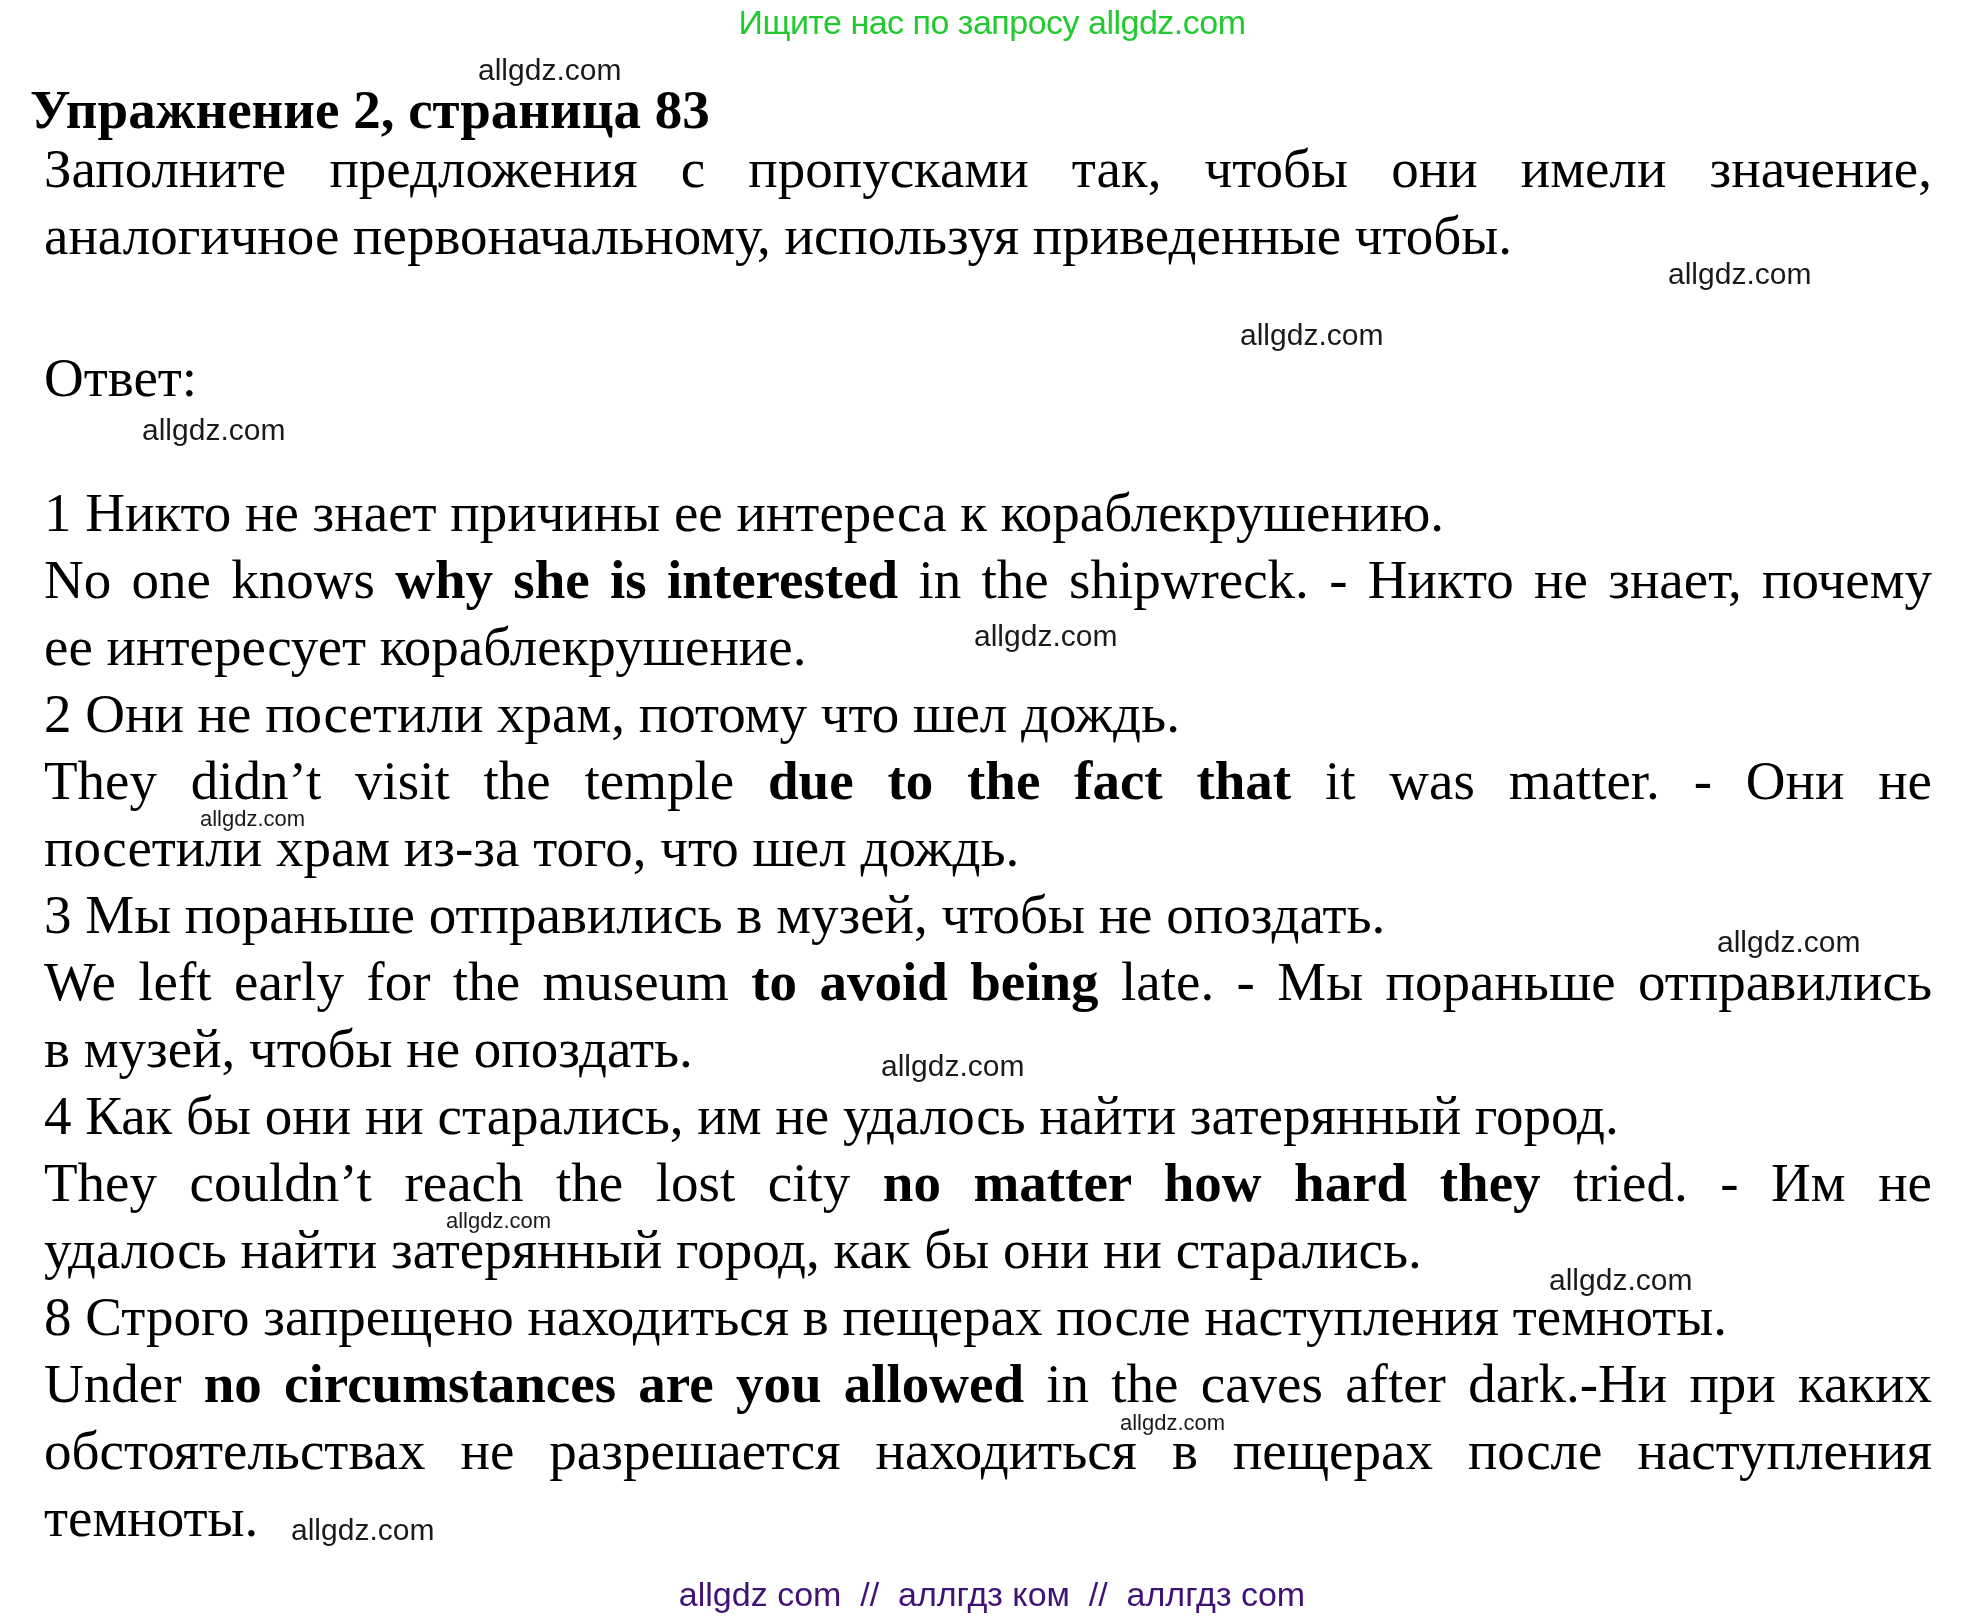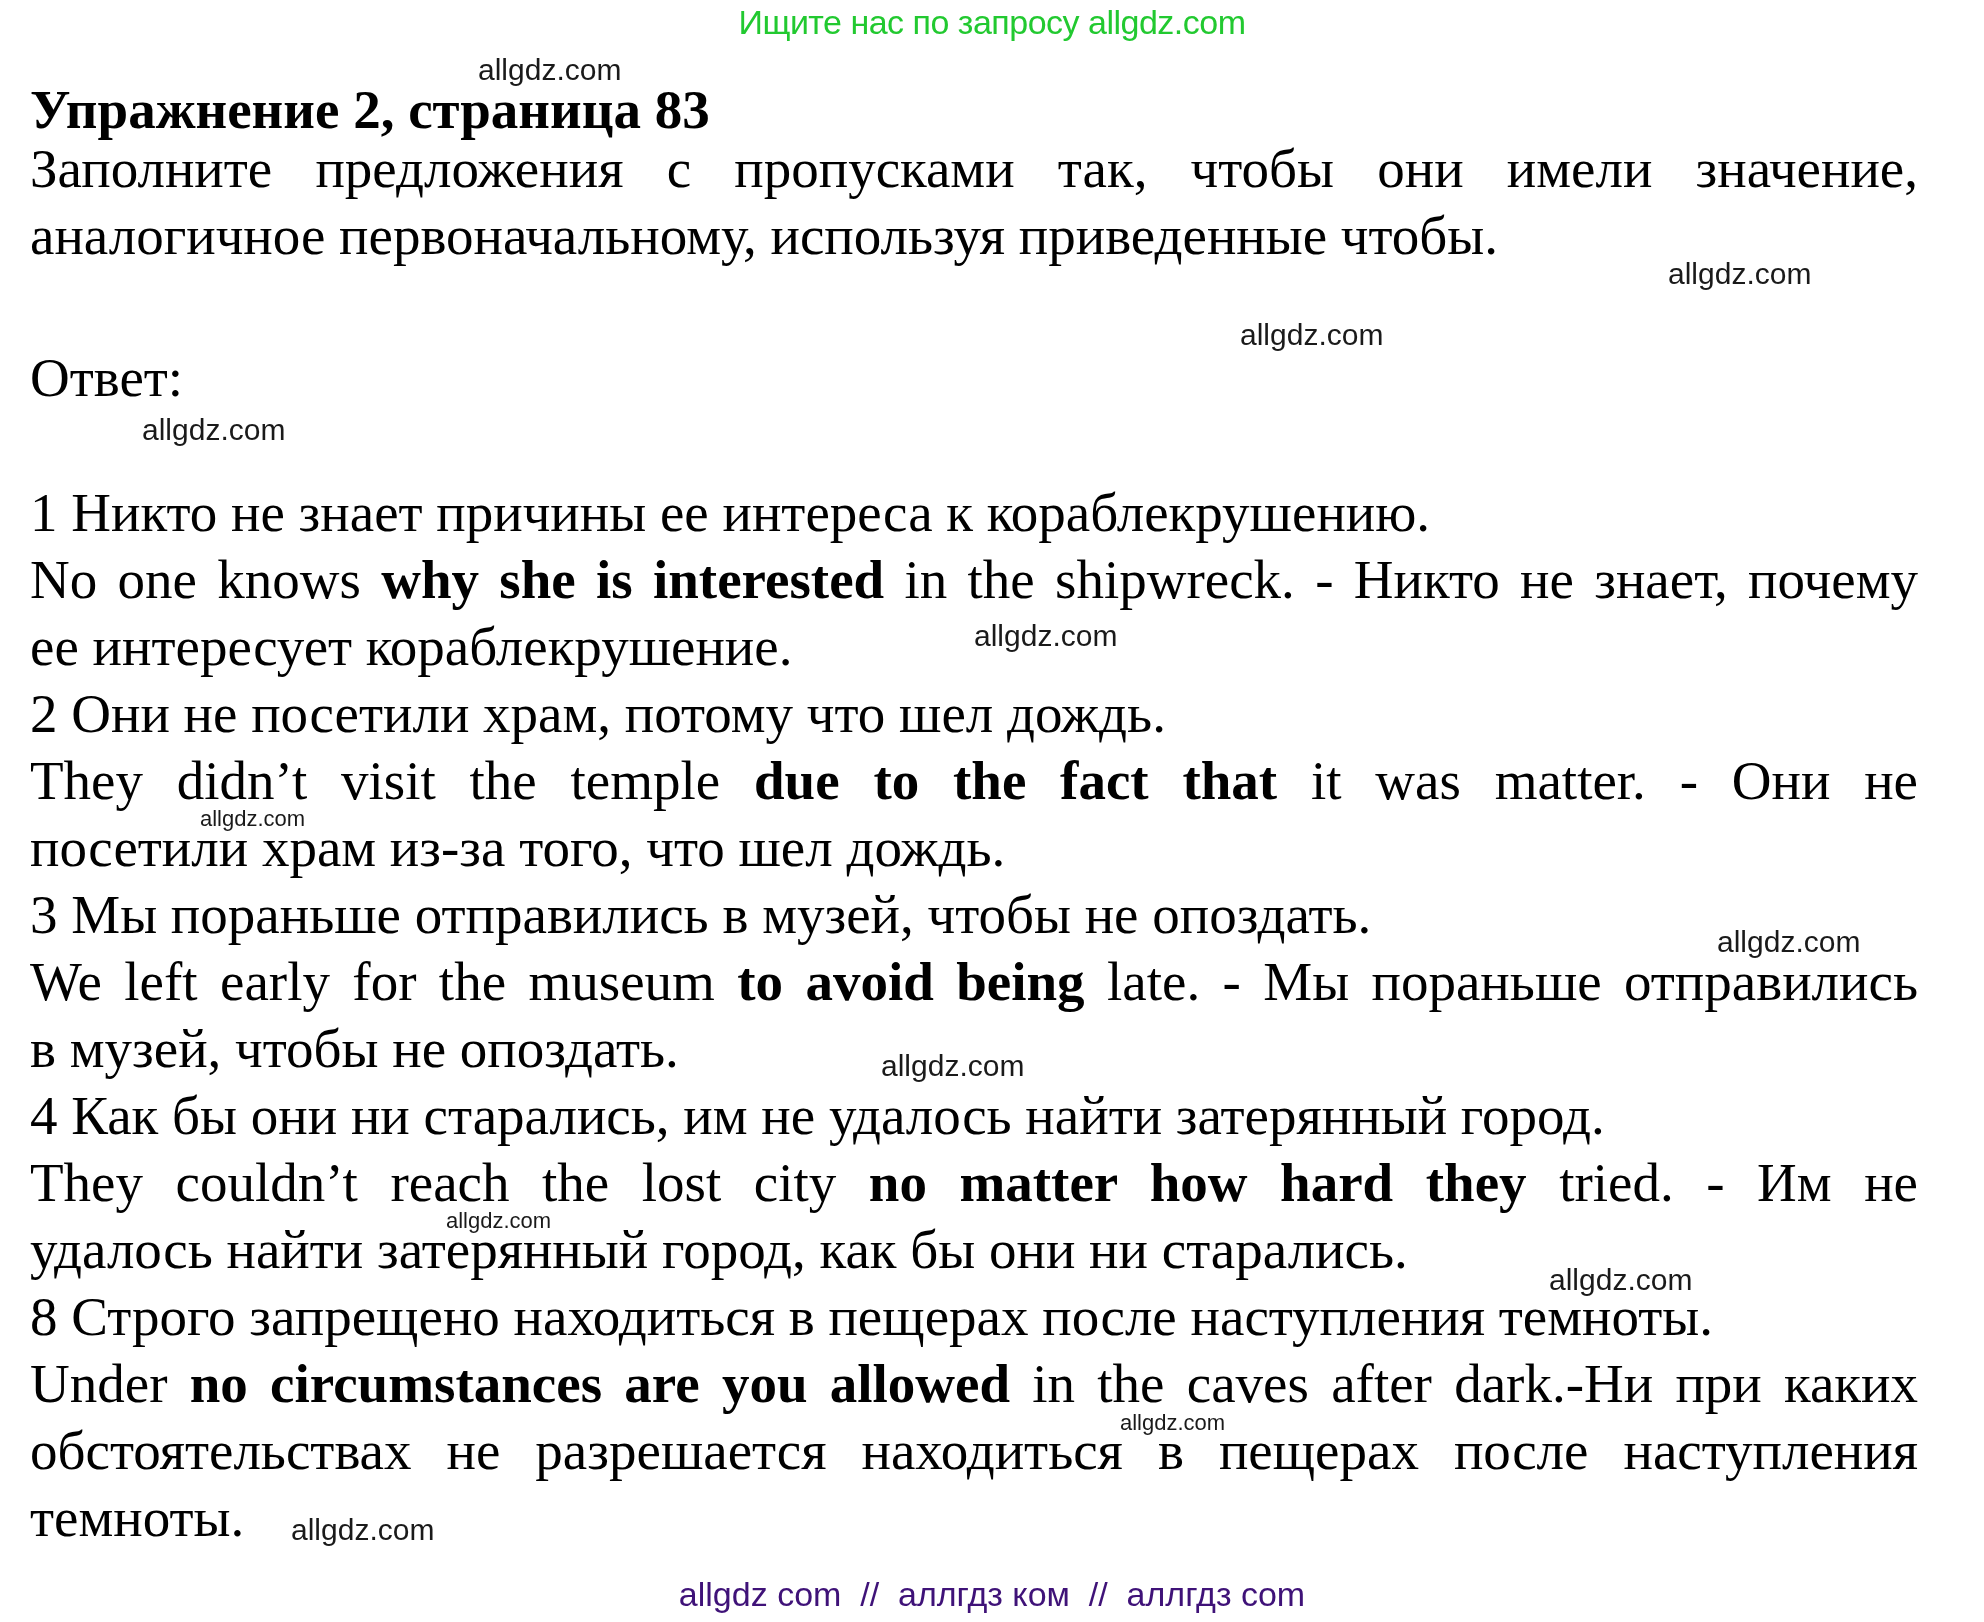--- a/index.html
+++ b/index.html
@@ -31,21 +31,21 @@
       position: absolute;
       left: 30px;
       top: 78px;
       font-weight: bold;
       font-size: 55px;
       line-height: 64px;
       white-space: nowrap;
     }
     .line {
       position: absolute;
-      left: 30px;
+      left: 44px;
       width: 1888px;
       font-size: 55px;
       line-height: 64px;
       white-space: nowrap;
     }
     .line.justify {
       text-align: justify;
       text-align-last: justify;
     }
     .line b { font-weight: bold; font-family: Liberation Serif, serif; }

